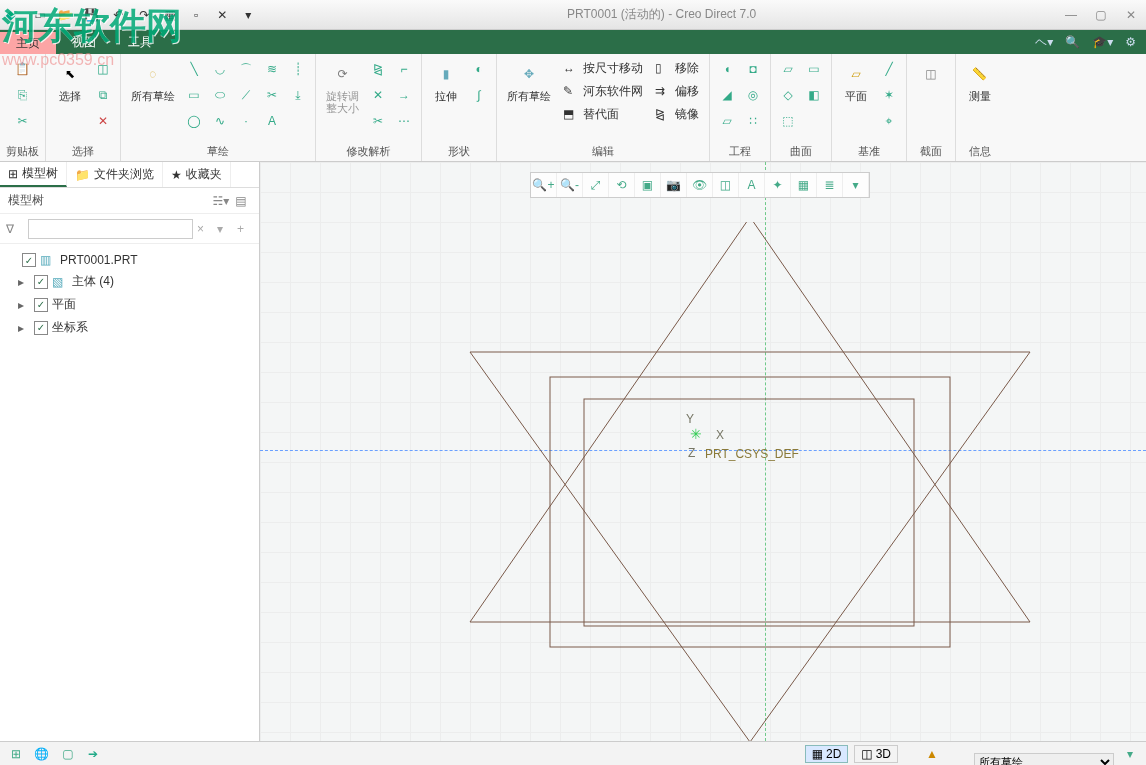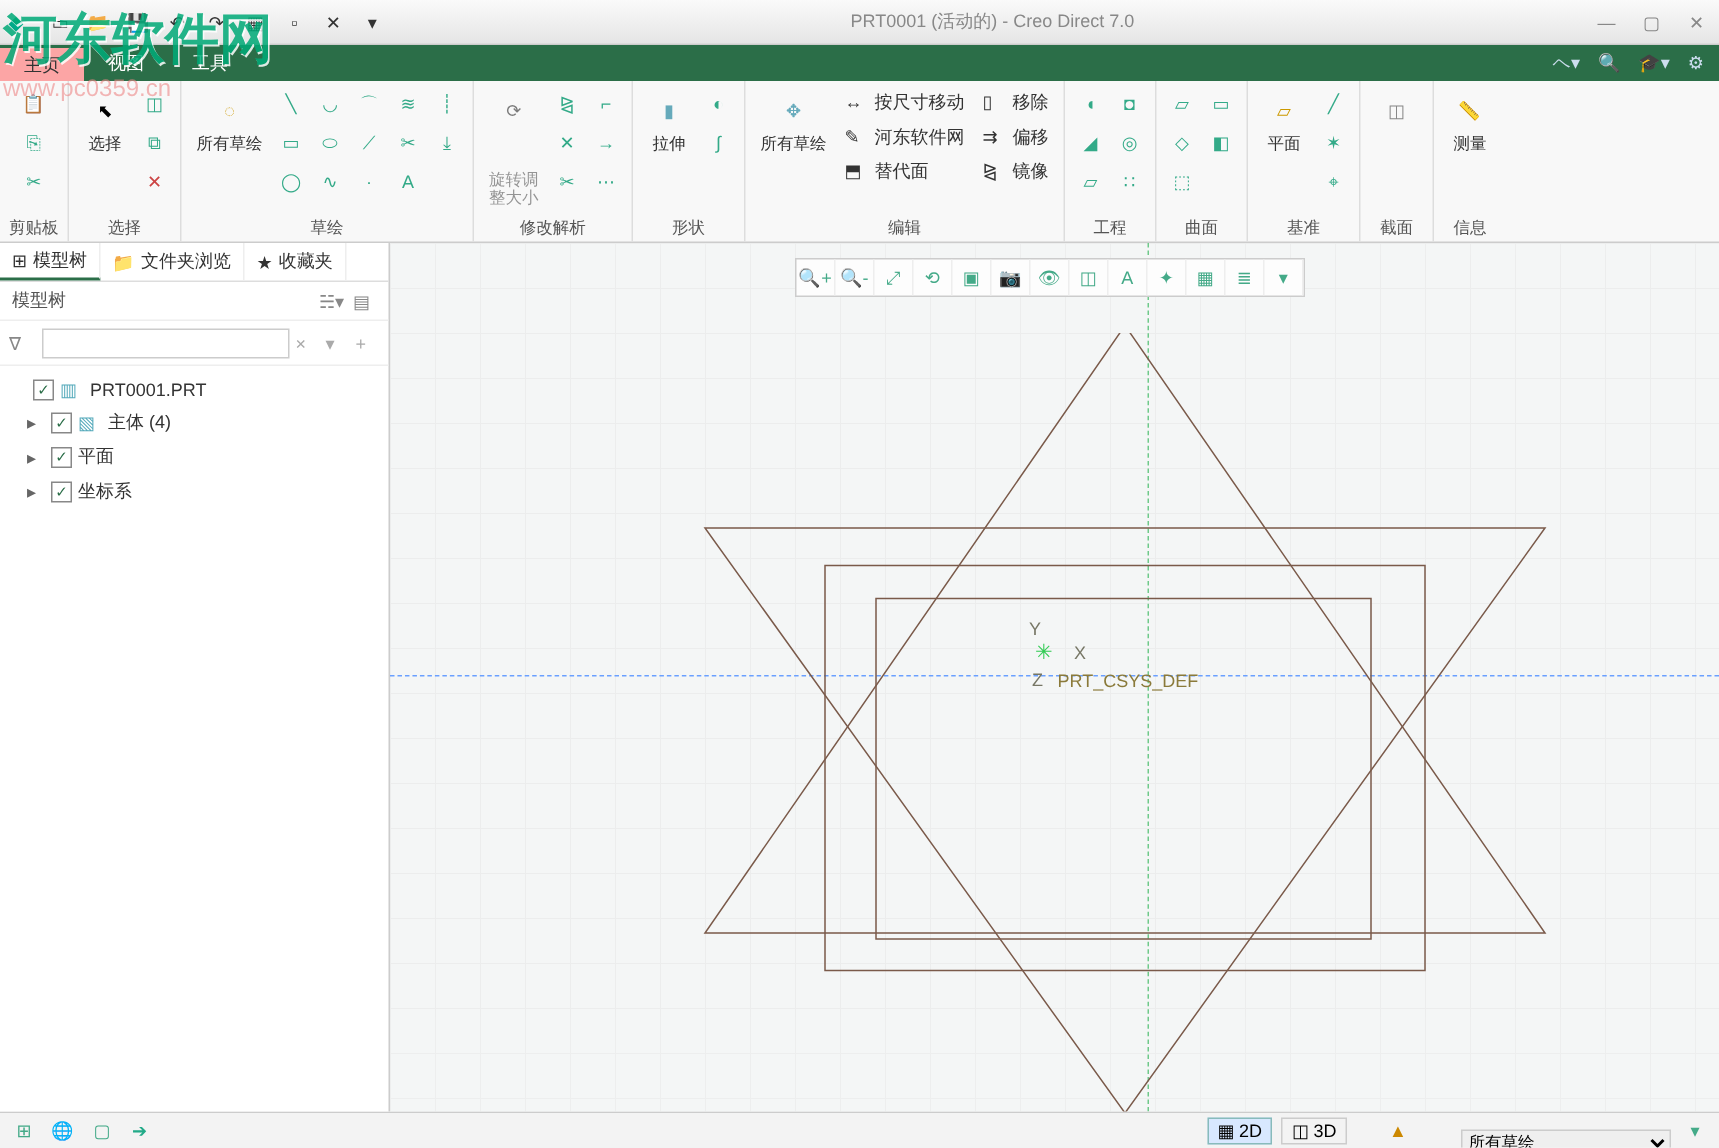--- a/index.html
+++ b/index.html
@@ -178,21 +178,21 @@
         <div class="smbtn">⤓</div>
       </div>
     </div>
     <div class="glabel">草绘</div>
   </div>
 
   <div class="rgroup">
     <div class="body">
       <div class="bigbtn" style="opacity:.5;">
         <div class="ico">⟳</div>
-        <div class="lab" style="white-space:pre;margin-top:24px;">旋转调
+        <div class="lab" style="white-space:pre;">旋转调
 整大小</div>
       </div>
       <div class="smcol">
         <div class="smbtn">⧎</div>
         <div class="smbtn">✕</div>
         <div class="smbtn">✂</div>
       </div>
       <div class="smcol">
         <div class="smbtn">⌐</div>
         <div class="smbtn">→</div>

